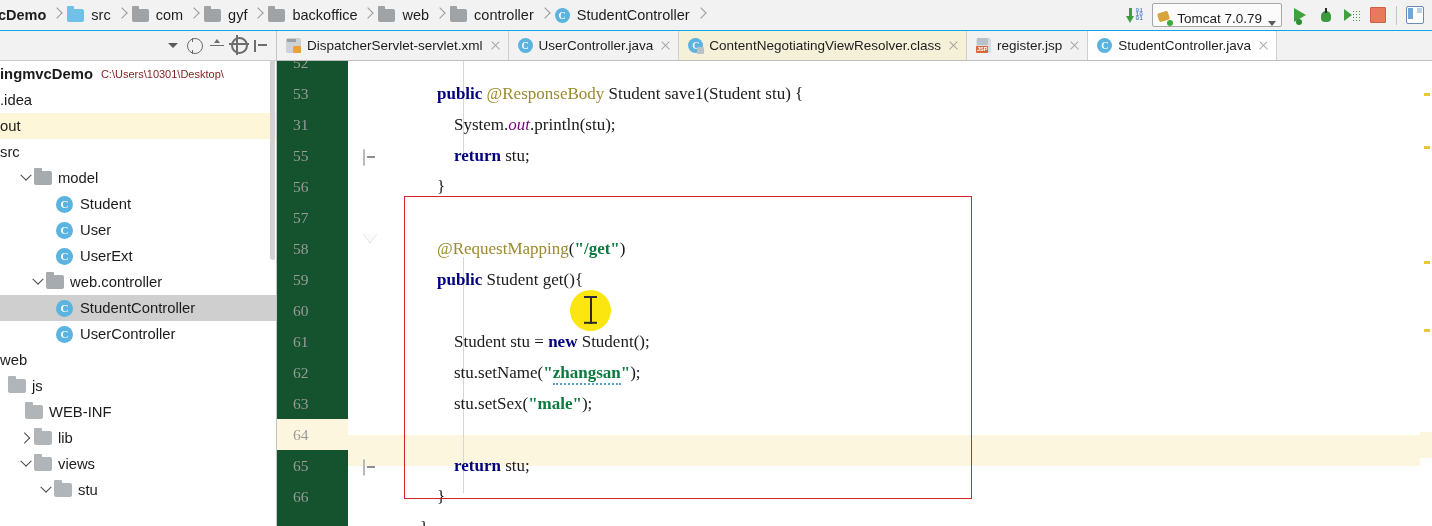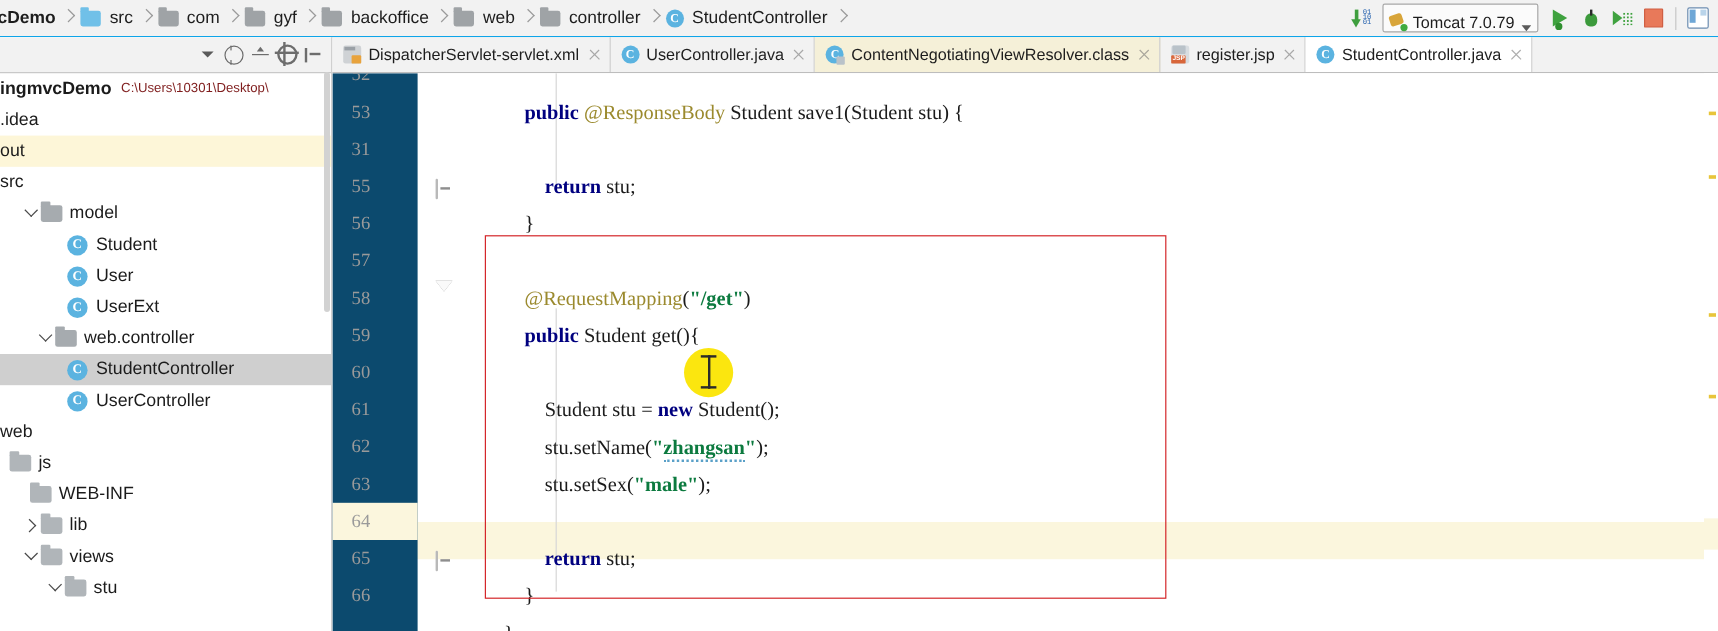--- a/index.html
+++ b/index.html
@@ -163,21 +163,21 @@
   .tname.bold{font-weight:bold;}
   .tpath{font-size:11px;color:#7f1d1d;margin-left:8px;}
   .side-scroll{position:absolute;right:0;top:29px;width:7px;height:466px;background:transparent;}
   .side-scroll .thumb{position:absolute;right:1px;top:0px;width:5px;height:200px;background:#d2d2d2;border-radius:3px;}
 
   
   .editor{
     position:absolute;left:277px;top:61px;width:1155px;height:465px;background:#ffffff;overflow:hidden;
   }
   .gutter{
-    position:absolute;left:0;top:0;width:71px;height:465px;background:#0c4a6e;
+    position:absolute;left:0;top:0;width:71px;height:465px;background:#14532d;
   }
   .gutter .gline{
     position:absolute;left:0;width:71px;height:31px;
     text-align:left;padding-left:16px;box-sizing:border-box;
     color:#9a9a9a;font-size:15.5px;line-height:31px;
     font-family:"Liberation Serif",serif;
   }
   .gutter .gline.cur{background:#fbf6dd;}
   .fold{
     position:absolute;left:86px;width:17px;height:17px;
@@ -496,20 +496,23 @@
 
     <div class="code">
 
       <div class="indent-guide" style="top:0px;height:95px;"></div>
       <div class="indent-guide" style="top:196px;height:236px;"></div>
 
       <div class="cline" style="top:-14px;">
         <span class="txt"><span class="pl">    </span><span class="kw">public</span> <span class="ann">@ResponseBody</span> <span class="typ">Student</span> save1(<span class="typ">Student</span> stu) {</span>
       </div>
 
+      <div class="cline" style="top:17px;">
+        <span class="txt"><span class="pl">        </span>System.<span class="fld">out</span>.println(stu);</span>
+      </div>
 
       <div class="cline" style="top:48px;">
         <span class="txt"><span class="pl">        </span><span class="kw">return</span> stu;</span>
       </div>
 
       <div class="cline" style="top:79px;">
         <span class="txt"><span class="pl">    </span>}</span>
       </div>
 
       <div class="cline" style="top:110px;">

